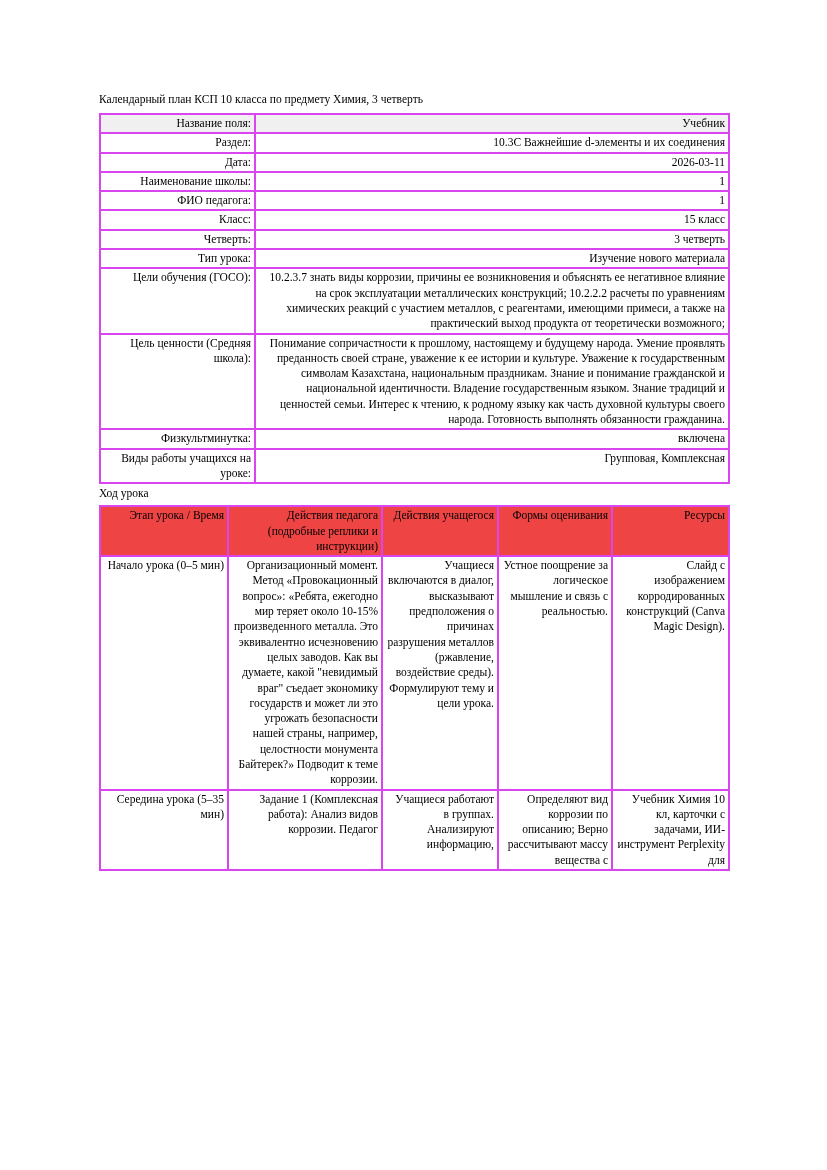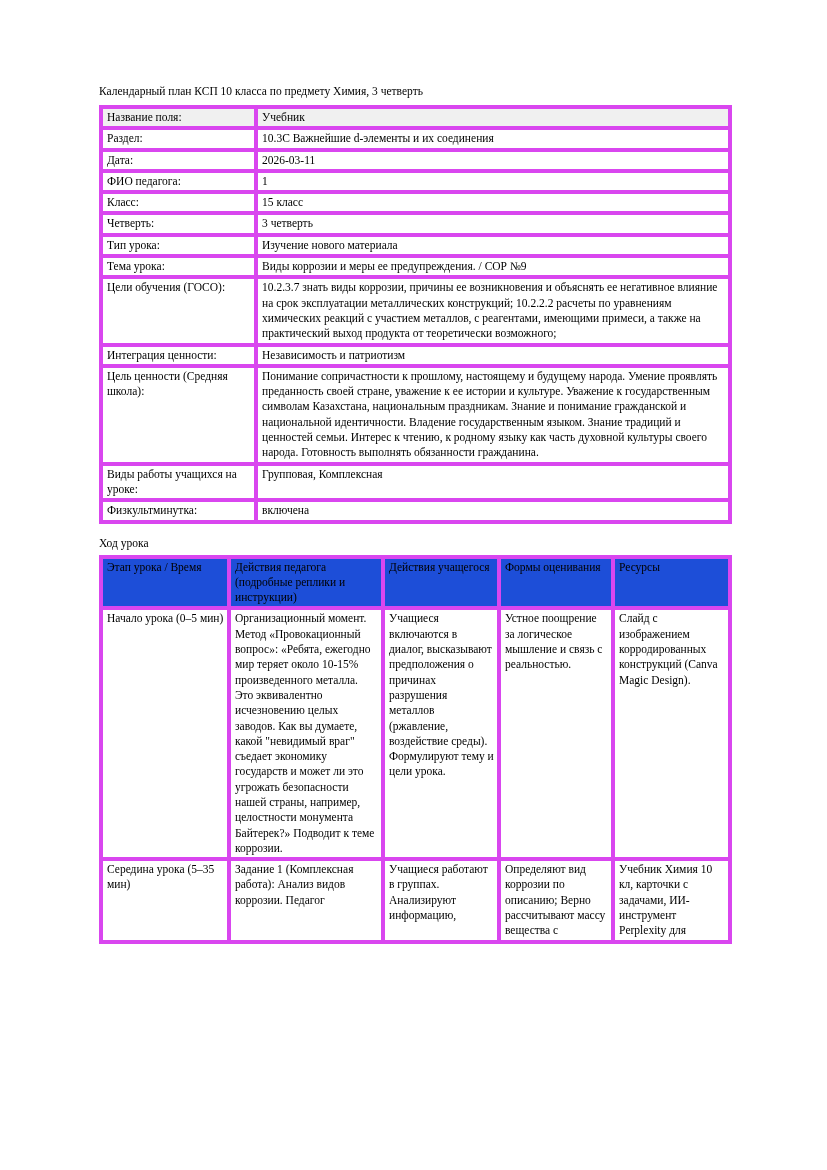--- a/index.html
+++ b/index.html
@@ -20,51 +20,51 @@
     position: absolute;
     left: 0;
     top: 0;
     width: 827px;
     height: 1170px;
     background: #ffffff;
   }
   .content {
     position: absolute;
     left: 99px;
-    top: 84px;
+    top: 92px;
     width: 629px;
   }
 
   .doc-title {
     font-size: 11.5px;
     line-height: 15px;
     margin: 0 0 6px 0;
     font-weight: normal;
     white-space: nowrap;
   }
 
   .section-label {
     font-size: 11.5px;
     line-height: 15px;
-    margin: 12px 0 4px 0;
+    margin: 2px 0 4px 0;
     font-weight: normal;
   }
 
   table.doc-table {
     border-collapse: collapse;
     width: 629px;
     table-layout: fixed;
     font-size: 11.5px;
   }
   table.doc-table td,
   table.doc-table th {
-    border: 4px solid #d946ef;
+    border: 2px solid #d946ef;
     padding: 1px 3px 1px 4px;
     vertical-align: top;
-    text-align: left;
+    text-align: right;
     font-weight: normal;
     line-height: 15.3px;
     word-wrap: break-word;
     overflow-wrap: break-word;
     hyphens: none;
   }
 
   
   #info-table col.c1 { width: 155px; }
   #info-table col.c2 { width: 474px; }
@@ -75,22 +75,21 @@
     height: 14.2px;
   }
 
   
   #flow-table col.f1 { width: 128px; }
   #flow-table col.f2 { width: 154px; }
   #flow-table col.f3 { width: 116px; }
   #flow-table col.f4 { width: 114px; }
   #flow-table col.f5 { width: 117px; }
   #flow-table tr.header-row td {
-    background: #1d4ed8;
-    border-radius: 7px;
+    background: #ef4444;
   }
   #flow-table td {
     line-height: 15.3px;
   }
 </style>
 </head>
 <body>
 
 <div class="page">
   <div class="content">
@@ -109,58 +108,54 @@
         </tr>
         <tr>
           <td>Раздел:</td>
           <td>10.3C Важнейшие d-элементы и их соединения</td>
         </tr>
         <tr>
           <td>Дата:</td>
           <td>2026-03-11</td>
         </tr>
         <tr>
+          <td>Наименование школы:</td>
+          <td>1</td>
+        </tr>
+        <tr>
           <td>ФИО педагога:</td>
           <td>1</td>
         </tr>
         <tr>
           <td>Класс:</td>
           <td>15 класс</td>
         </tr>
         <tr>
           <td>Четверть:</td>
           <td>3 четверть</td>
         </tr>
         <tr>
           <td>Тип урока:</td>
           <td>Изучение нового материала</td>
         </tr>
         <tr>
-          <td>Тема урока:</td>
-          <td>Виды коррозии и меры ее предупреждения. / СОР №9</td>
-        </tr>
-        <tr>
           <td>Цели обучения (ГОСО):</td>
           <td>10.2.3.7 знать виды коррозии, причины ее возникновения и объяснять ее негативное влияние на срок эксплуатации металлических конструкций; 10.2.2.2 расчеты по уравнениям химических реакций с участием металлов, с реагентами, имеющими примеси, а также на практический выход продукта от теоретически возможного;</td>
-        </tr>
-        <tr>
-          <td>Интеграция ценности:</td>
-          <td>Независимость и патриотизм</td>
         </tr>
         <tr>
           <td>Цель ценности (Средняя школа):</td>
           <td>Понимание сопричастности к прошлому, настоящему и будущему народа. Умение проявлять преданность своей стране, уважение к ее истории и культуре. Уважение к государственным символам Казахстана, национальным праздникам. Знание и понимание гражданской и национальной идентичности. Владение государственным языком. Знание традиций и ценностей семьи. Интерес к чтению, к родному языку как часть духовной культуры своего народа. Готовность выполнять обязанности гражданина.</td>
         </tr>
         <tr>
+          <td>Физкультминутка:</td>
+          <td>включена</td>
+        </tr>
+        <tr>
           <td>Виды работы учащихся на уроке:</td>
           <td>Групповая, Комплексная</td>
-        </tr>
-        <tr>
-          <td>Физкультминутка:</td>
-          <td>включена</td>
         </tr>
       </tbody>
     </table>
 
     <p class="section-label">Ход урока</p>
 
     <table class="doc-table" id="flow-table">
       <colgroup>
         <col class="f1">
         <col class="f2">

